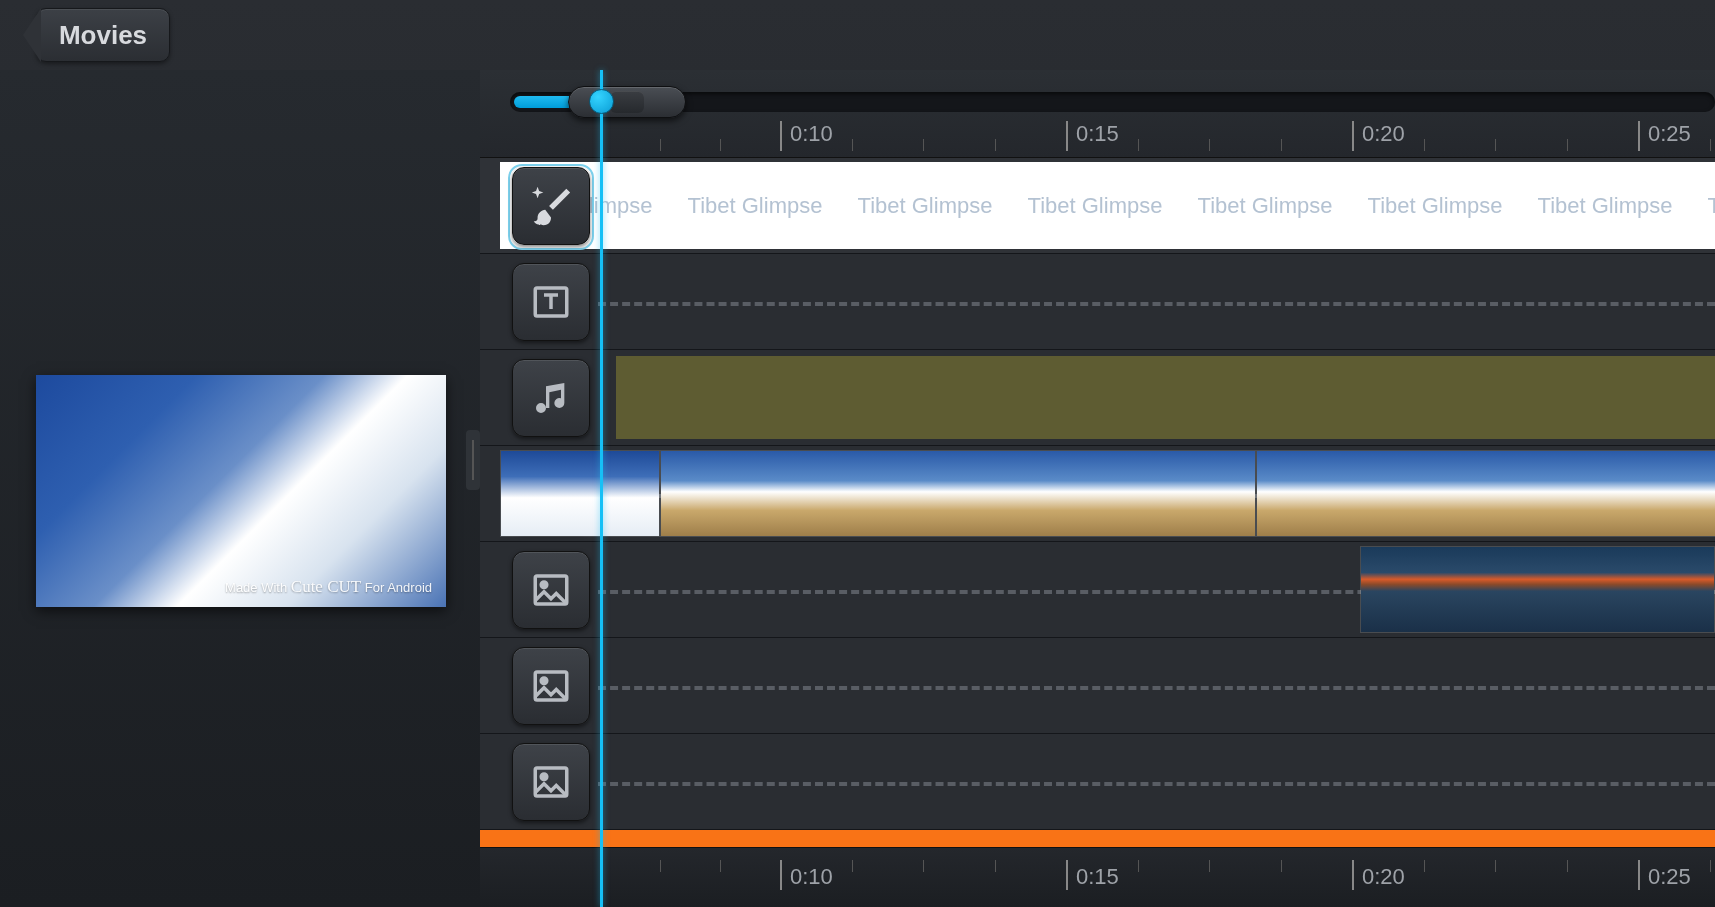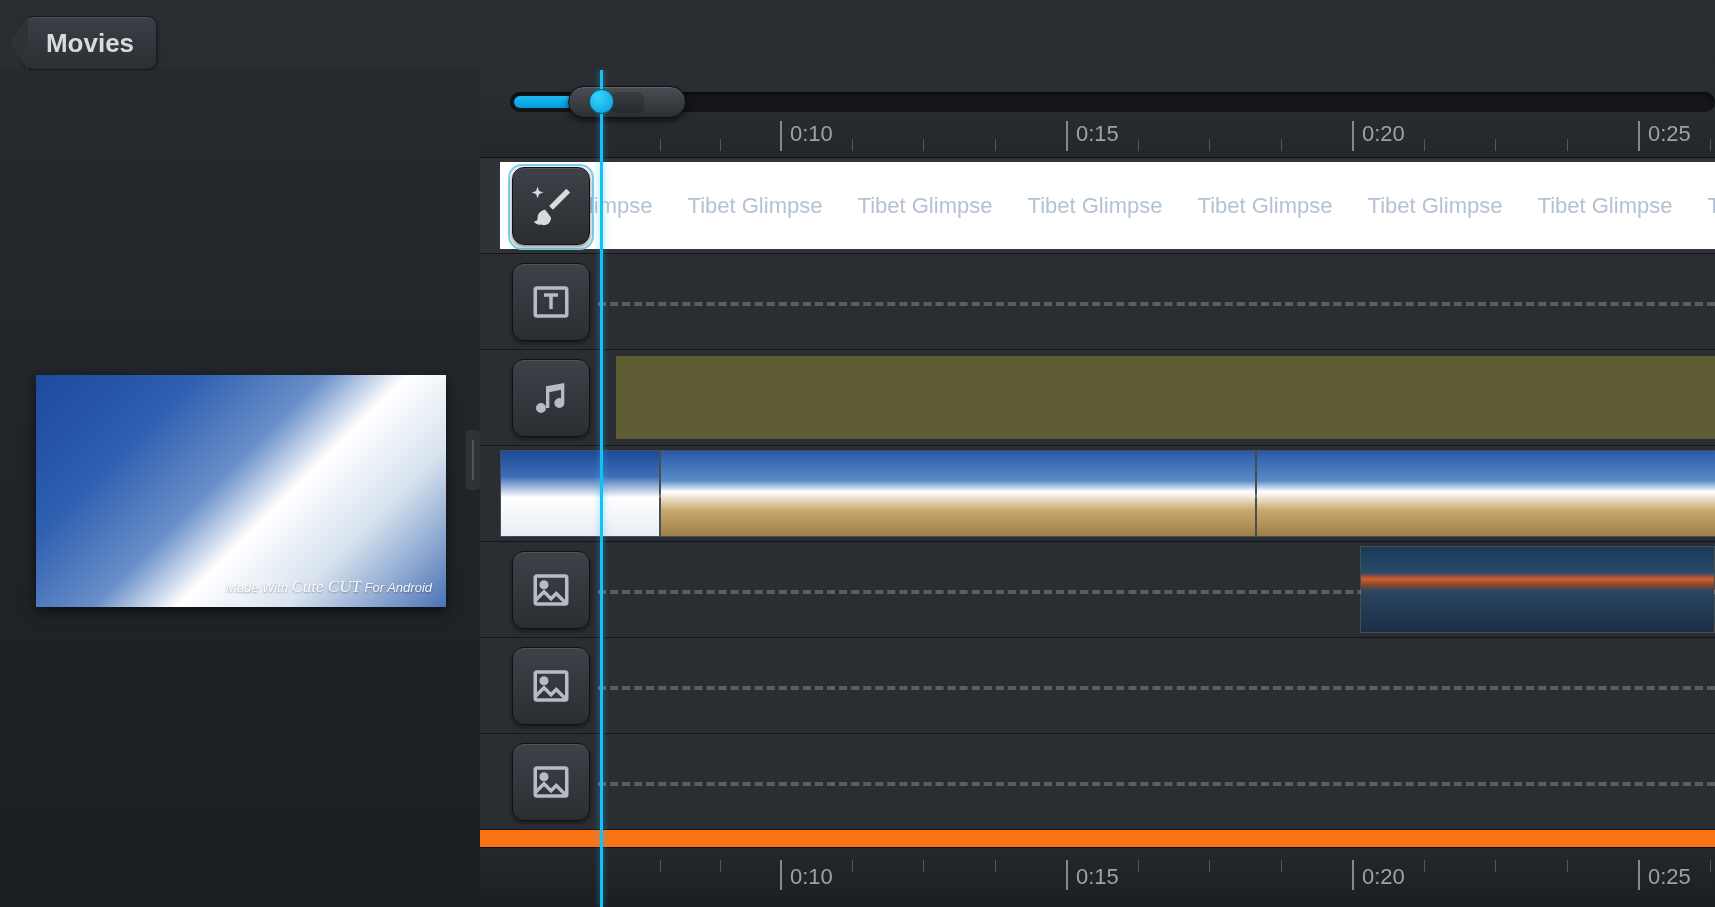--- a/index.html
+++ b/index.html
@@ -5,22 +5,22 @@
 * { box-sizing: border-box; margin: 0; padding: 0; }
 body {
   width: 1715px; height: 907px;
   background: linear-gradient(180deg, #2a2d32 0%, #1e2125 100%);
   font-family: -apple-system, Helvetica, Arial, sans-serif;
   overflow: hidden; color: #aeb2b8;
   position: relative;
 }
 
 .toolbar {
-  position: absolute; top: 0; left: 5px; right: 0; height: 70px;
-  display: flex; align-items: flex-end; justify-content: space-between;
+  position: absolute; top: 0; left: 18px; right: 0; height: 70px;
+  display: flex; align-items: center; justify-content: space-between;
   padding: 0 18px;
 }
 .btn {
   background: linear-gradient(180deg, #3c4046 0%, #2b2e33 100%);
   border: 1px solid #16181b; border-radius: 10px;
   color: #d8dade; font-size: 26px; font-weight: 600;
   display: flex; align-items: center; justify-content: center;
   cursor: pointer; box-shadow: inset 0 1px 0 rgba(255,255,255,0.08), 0 2px 4px rgba(0,0,0,0.4);
   height: 54px;
 }
@@ -44,21 +44,21 @@
   background: linear-gradient(180deg, #2c5aa8 0%, #3d6db9 30%, #ffffff 60%, #e8eef5 100%);
   box-shadow: 0 4px 12px rgba(0,0,0,0.6);
   overflow: hidden;
   position: absolute;
 }
 .preview-sky { position: absolute; inset: 0;
   background: linear-gradient(135deg, #1d4a9e 0%, #2e5fb0 25%, #6a8fc8 45%, #ffffff 58%, #d8e3ef 75%, #4a73b5 100%);
 }
 .preview-watermark {
   position: absolute; right: 14px; bottom: 10px; color: #ffffff; font-size: 13px;
-  font-style: italic; opacity: 0.9; text-shadow: 0 1px 2px rgba(0,0,0,0.4);
+  opacity: 0.9; text-shadow: 0 1px 2px rgba(0,0,0,0.4);
 }
 .grab-handle {
   position: absolute; left: 466px; top: 430px; width: 14px; height: 60px;
   background: #2f3338; border-radius: 4px; display:flex; flex-direction:column; justify-content:center; gap:6px; align-items:center;
 }
 .grab-handle span{width:2px;height:40px;background:#555;}
 
 .timeline {
   position: absolute; left: 480px; right: 0; top: 70px; bottom: 0;
   background: #f97316;

